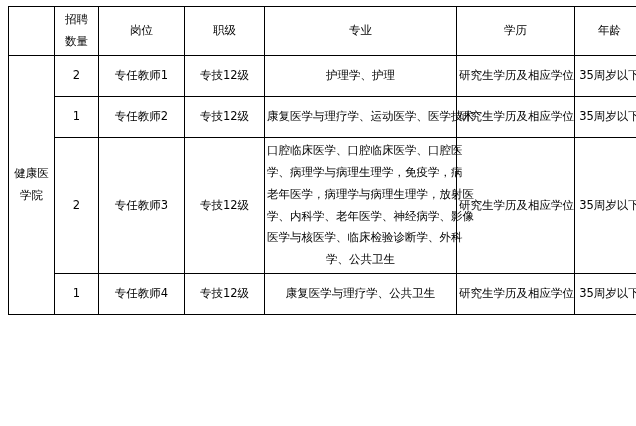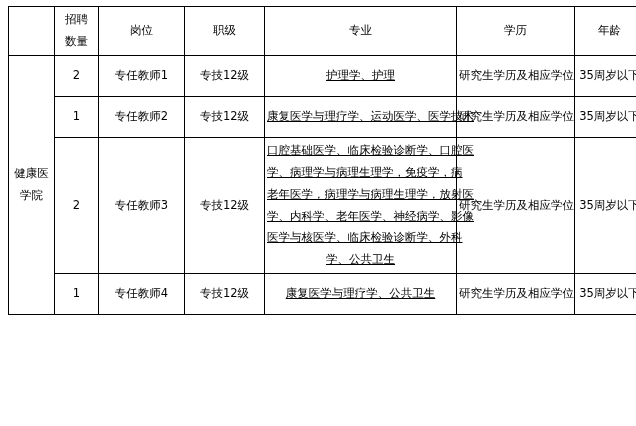--- a/index.html
+++ b/index.html
@@ -59,21 +59,20 @@
     line-height: 1.7;
   }
   .major-cell {
     text-align: center;
     padding: 4px 6px;
     line-height: 2.05;
   }
   .major-cell .ln {
     display: block;
     white-space: nowrap;
-    text-decoration: underline;
   }
   .edu-cell, .age-cell {
     font-size: 11.5px;
     white-space: nowrap;
     margin-left: 43px;
   }
   .row-big td { height: 36px; }
 </style>
 </head>
 <body>
@@ -127,21 +126,21 @@
         </td>
         <td class="edu-cell">研究生学历及相应学位</td>
         <td class="age-cell">35周岁以下</td>
       </tr>
 
       <tr>
         <td>2</td>
         <td>专任教师3</td>
         <td>专技12级</td>
         <td class="major-cell">
-          <span class="ln">口腔基础医学、临床检验诊断学、口腔医</span>
+          <span class="ln">口腔临床医学、口腔临床医学、口腔医</span>
           <span class="ln">学、病理学与病理生理学，免疫学，病</span>
           <span class="ln">老年医学，病理学与病理生理学，放射医</span>
           <span class="ln">学、内科学、老年医学、神经病学、影像</span>
           <span class="ln">医学与核医学、临床检验诊断学、外科</span>
           <span class="ln">学、公共卫生</span>
         </td>
         <td class="edu-cell">研究生学历及相应学位</td>
         <td class="age-cell">35周岁以下</td>
       </tr>
 

